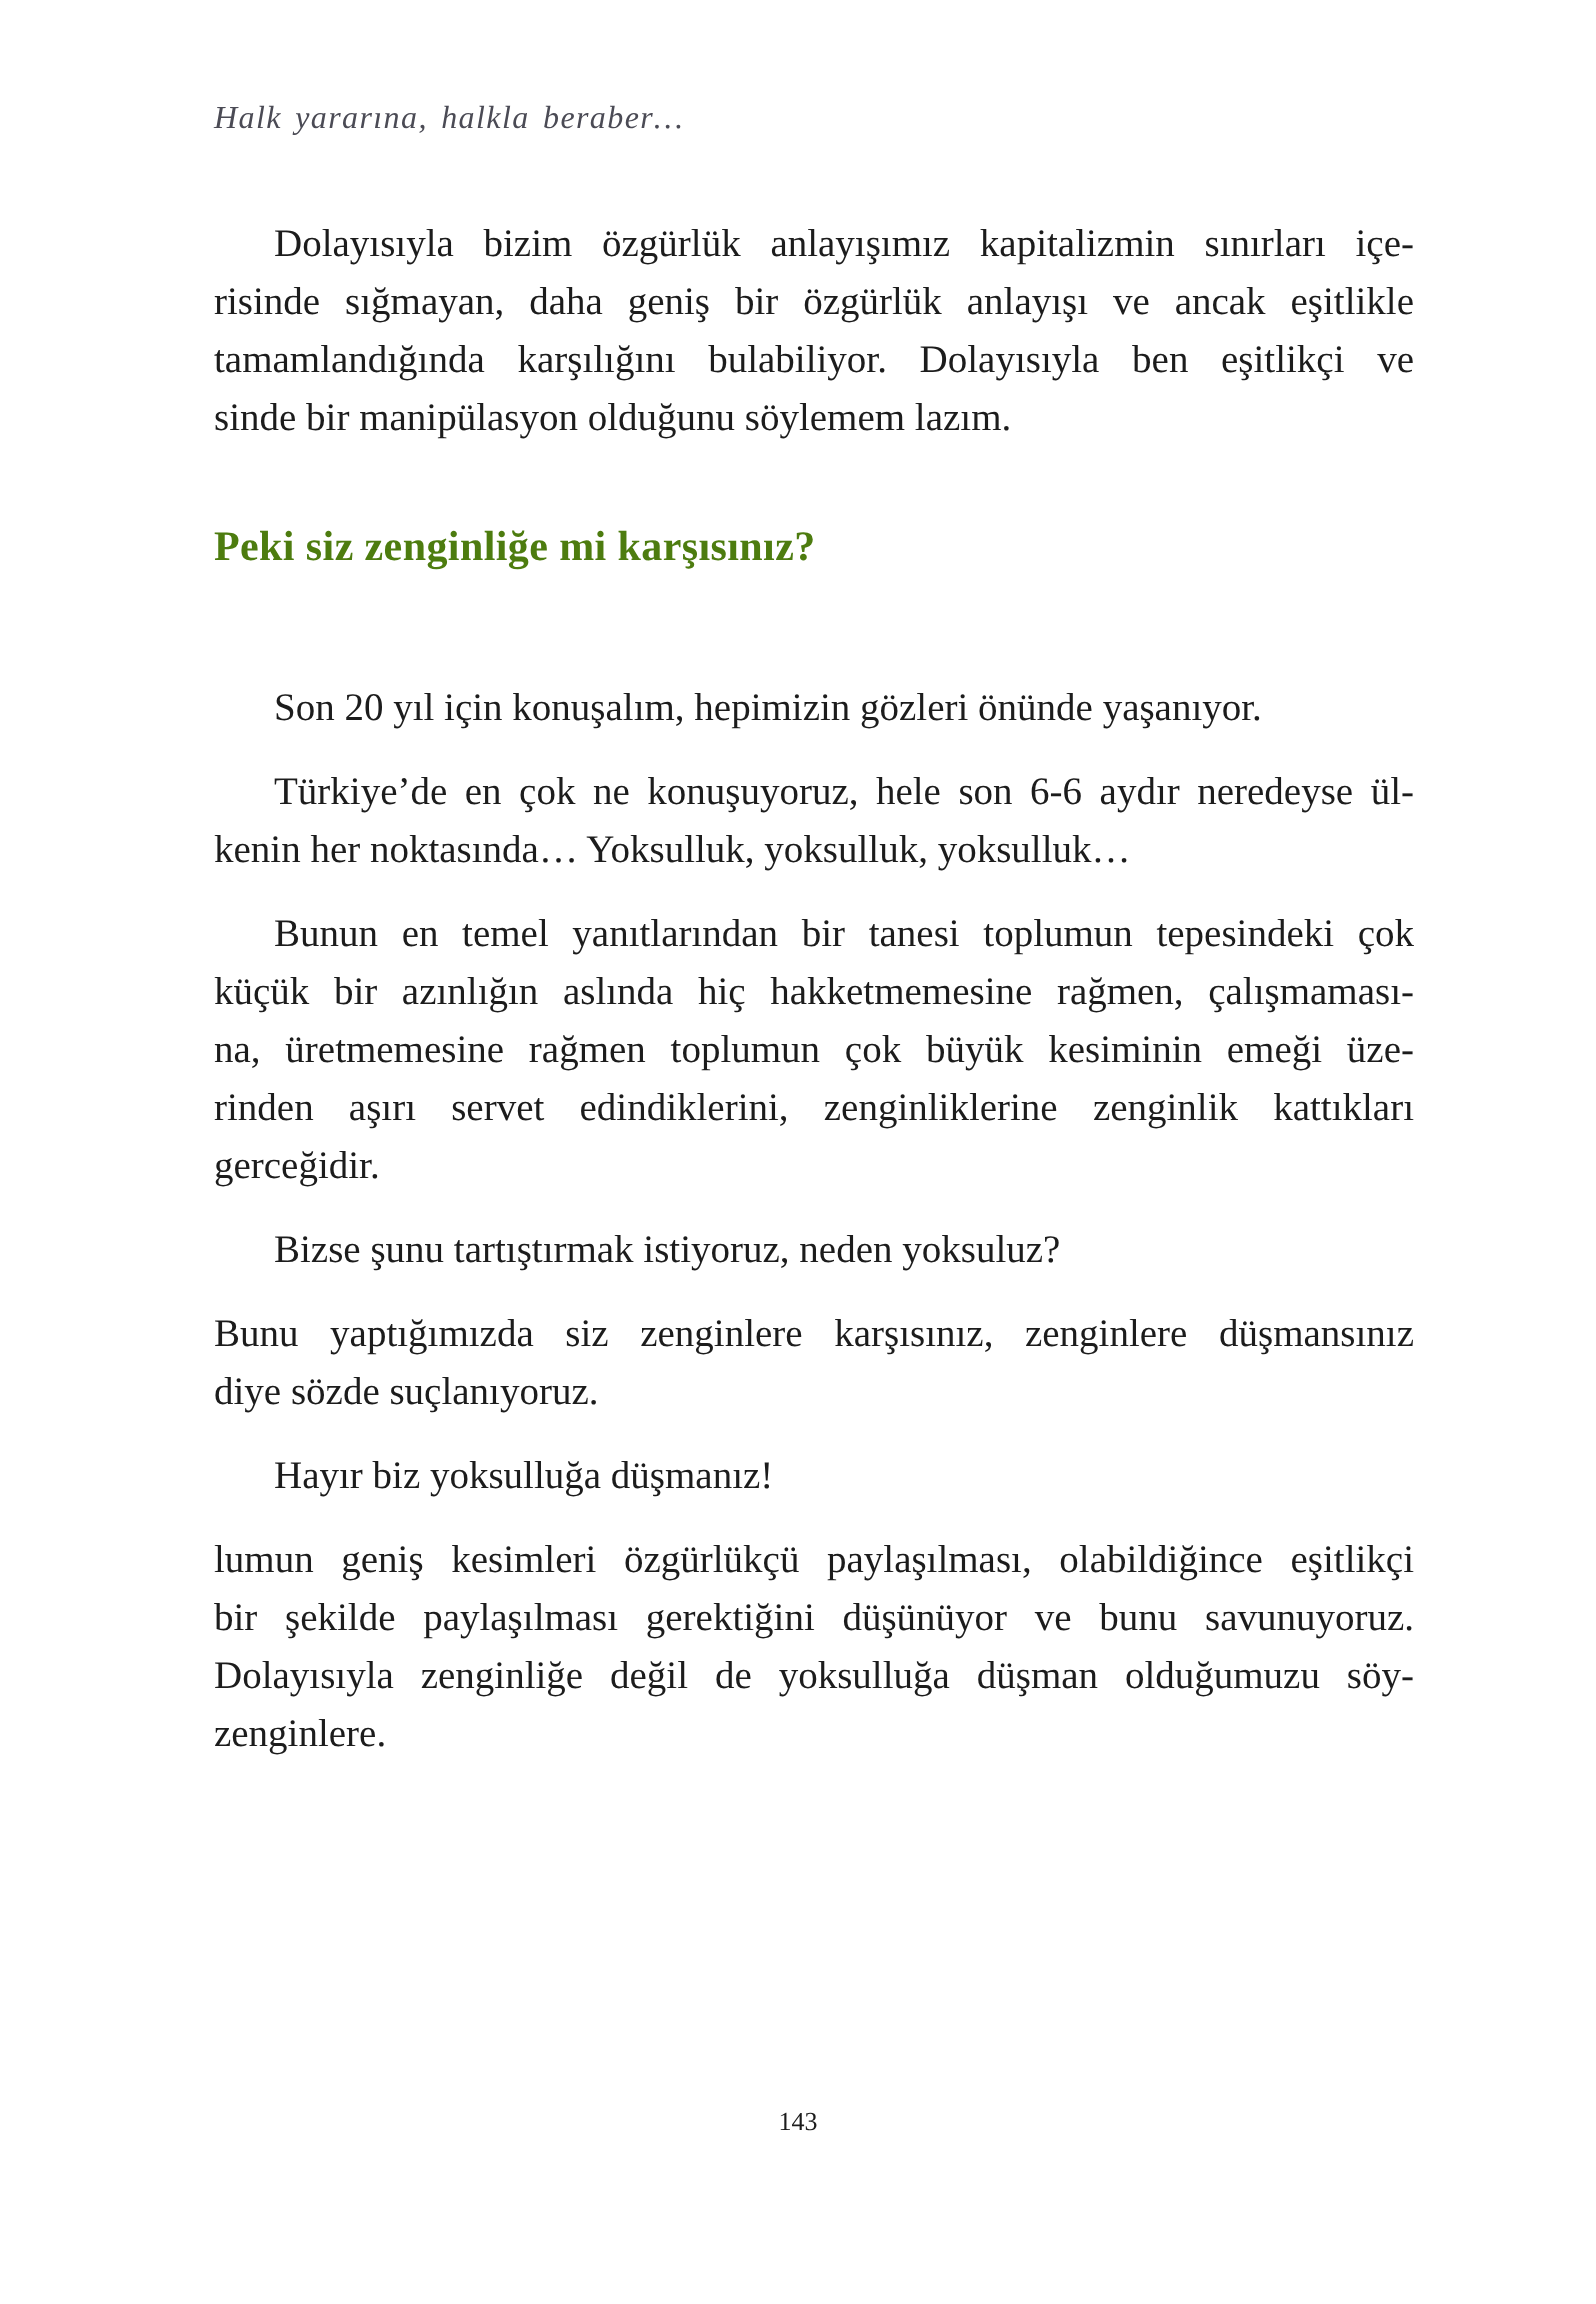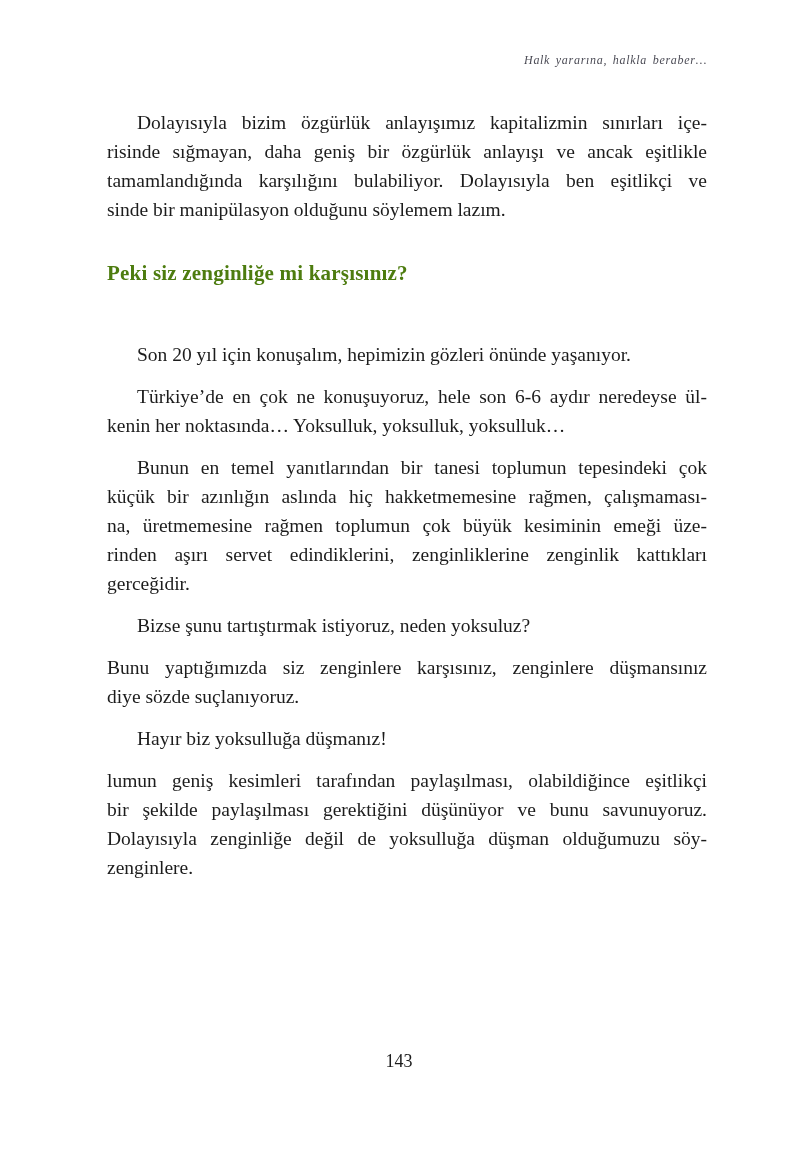--- a/index.html
+++ b/index.html
@@ -16,23 +16,22 @@
     color: #1c1c1c;
     overflow: hidden;
   }
   .text-col {
     position: absolute;
     left: 107px;
     top: 50px;
     width: 600px;
   }
   .running-head {
-    text-align: right;
     font-style: italic;
-    font-size: 12px;
+    font-size: 16px;
     line-height: 20px;
     letter-spacing: 0.7px;
     word-spacing: 2px;
     color: #4b4b55;
     margin: 0 0 38px 0;
   }
   .para {
     font-size: 19.5px;
     line-height: 29px;
     margin: 12px 0 13px 0;
@@ -55,21 +54,21 @@
     letter-spacing: 0.2px;
     color: #4d7c0f;
     margin: 35px 0 52px 0;
   }
   .page-number {
     position: absolute;
     top: 1050px;
     left: 0;
     width: 798px;
     text-align: center;
-    font-size: 18px;
+    font-size: 13px;
     line-height: 22px;
     color: #1c1c1c;
   }
 </style>
 </head>
 <body>
 
 <div class="page">
   <div class="text-col">
     <div class="running-head">Halk yararına, halkla beraber…</div>
@@ -99,21 +98,21 @@
           <span class="line first last">Bizse şunu tartıştırmak istiyoruz, neden yoksuluz?</span>
         </p>
         <p class="para">
           <span class="line">Bunu yaptığımızda siz zenginlere karşısınız, zenginlere düşmansınız</span>
           <span class="line last">diye sözde suçlanıyoruz.</span>
         </p>
         <p class="para">
           <span class="line first last">Hayır biz yoksulluğa düşmanız!</span>
         </p>
         <p class="para">
-          <span class="line">lumun geniş kesimleri tarafından paylaşılması, olabildiğince eşitlikçi</span>
+          <span class="line">lumun geniş kesimleri özgürlükçü paylaşılması, olabildiğince eşitlikçi</span>
           <span class="line">bir şekilde paylaşılması gerektiğini düşünüyor ve bunu savunuyoruz.</span>
           <span class="line">Dolayısıyla zenginliğe değil de yoksulluğa düşman olduğumuzu söy-</span>
           <span class="line last">zenginlere.</span>
         </p>
       </main>
   </div>
   <div class="page-number">143</div>
 </div>
 
 </body></html>

